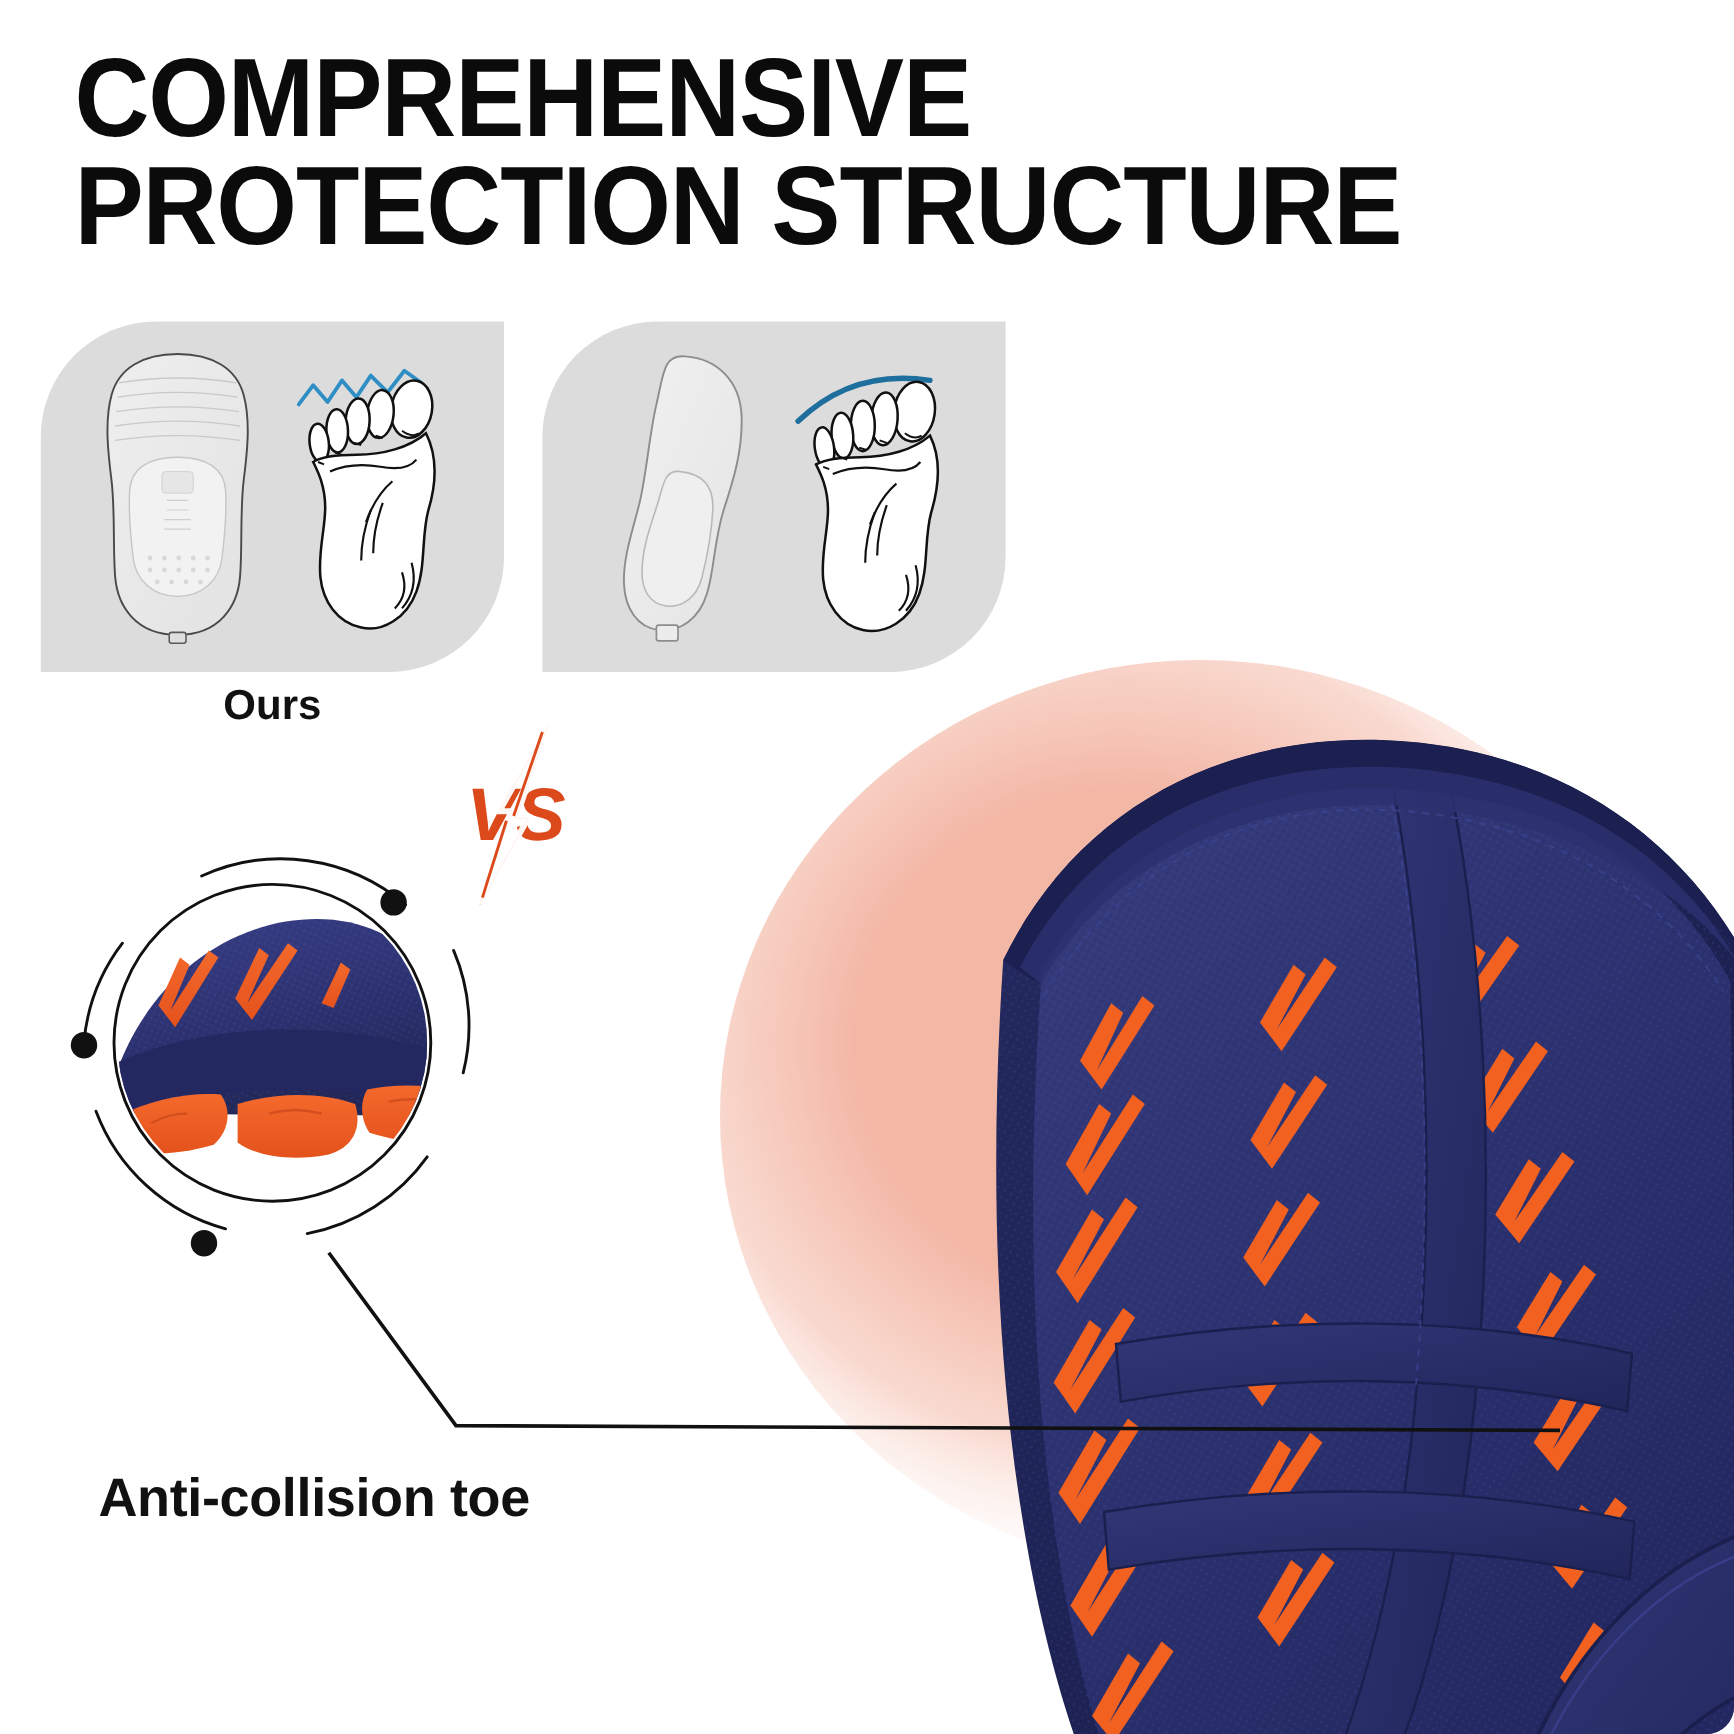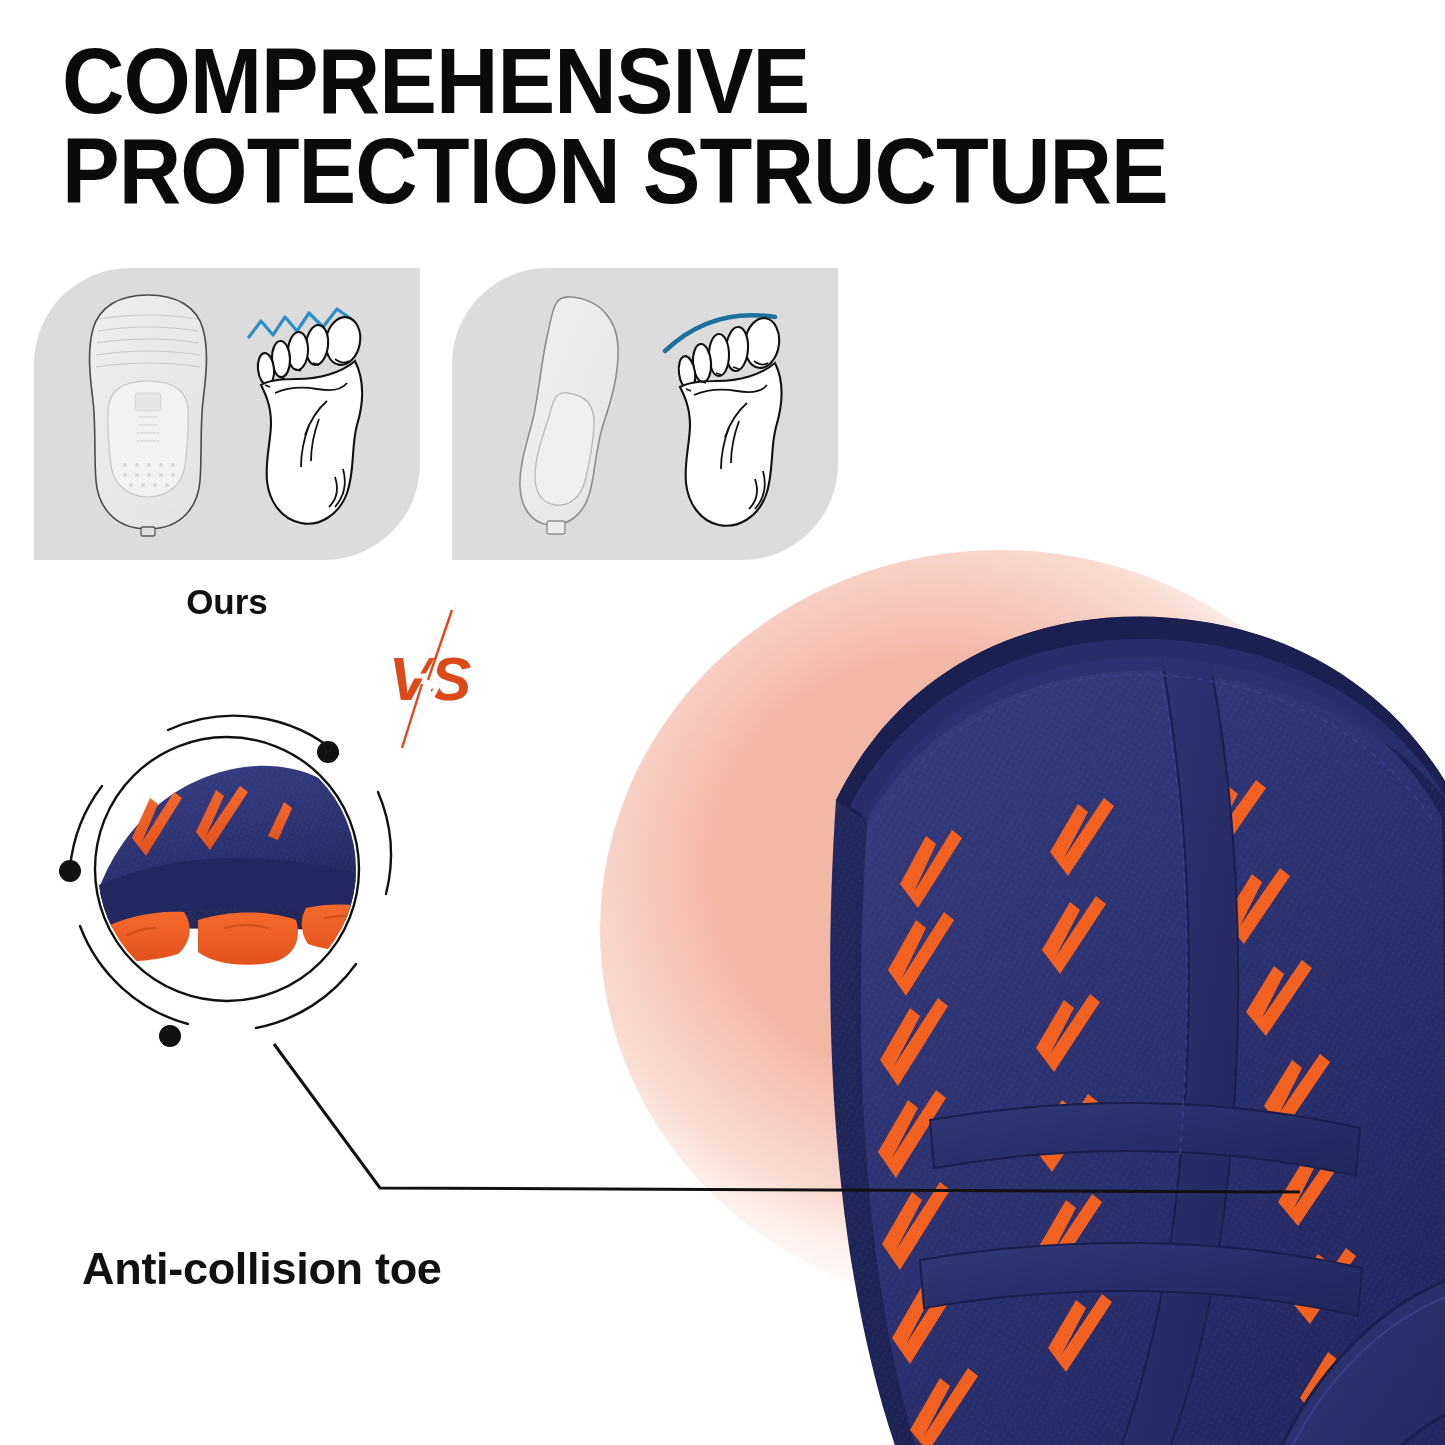--- a/index.html
+++ b/index.html
@@ -3,21 +3,21 @@
 <meta charset="utf-8">
 <style>
   html,body{margin:0;padding:0;}
   body{
     width:1445px;height:1445px;
     background:#ffffff;
     font-family:"Liberation Sans","DejaVu Sans",sans-serif;
     overflow:hidden;
     position:relative;
   }
-  #stage{position:absolute;inset:0;width:1445px;height:1445px;overflow:hidden;background:#fff;}
+  #stage{position:absolute;inset:0;width:1445px;height:1445px;overflow:hidden;background:#fff;border-radius:23px;}
 
   
   .headline{
     position:absolute;left:62px;top:36px;width:1330px;
     font-weight:700;
     font-size:93px;
     line-height:0.97;
     letter-spacing:-1px;
     color:#0b0b0b;
     transform:scaleX(0.93);
@@ -33,21 +33,21 @@
     border-radius:96px 0 96px 0;
   }
   .panel-others{
     left:452px;top:0;width:386px;height:292px;
     border-radius:96px 0 96px 0;
   }
   .panel-figs{position:absolute;inset:0;display:flex;align-items:center;justify-content:center;gap:8px;}
   .fig{display:block;}
 
   .cmp-label{
-    position:absolute;top:314px;
+    position:absolute;top:300px;
     text-align:center;
     font-size:35px;font-weight:700;color:#111;
     letter-spacing:0px;
   }
   .label-ours{left:34px;width:386px;}
   .label-others{left:452px;width:386px;}
 
   
   .vs-badge{position:absolute;left:370px;top:336px;width:120px;height:150px;}
 
@@ -58,21 +58,20 @@
     border-radius:50%;
     overflow:hidden;
   }
 
   
   .leader{position:absolute;left:240px;top:1040px;width:1100px;height:180px;}
   .caption{
     position:absolute;left:82px;top:1222px;
     font-size:45px;font-weight:700;color:#111;
     letter-spacing:-0.3px;
-    margin-top:21px;
   }
 
   
   .hero{position:absolute;left:600px;top:500px;width:860px;height:960px;}
 </style>
 </head>
 <body>
 
 <div id="stage">
 

